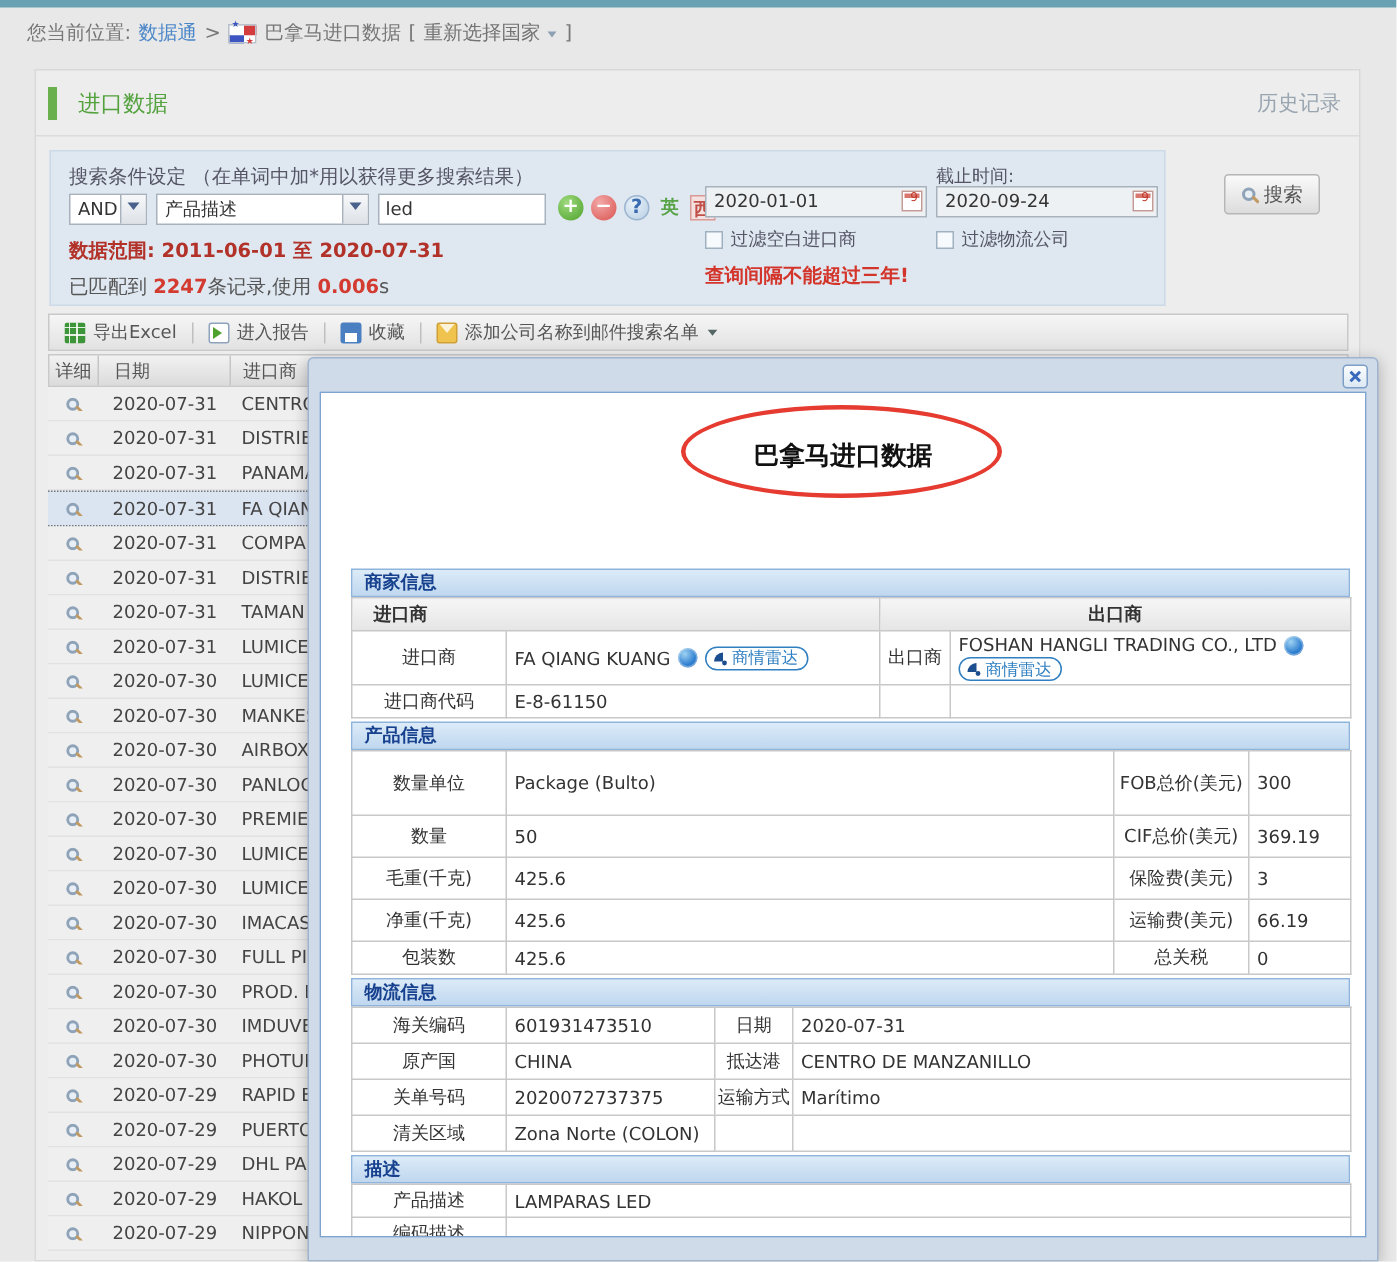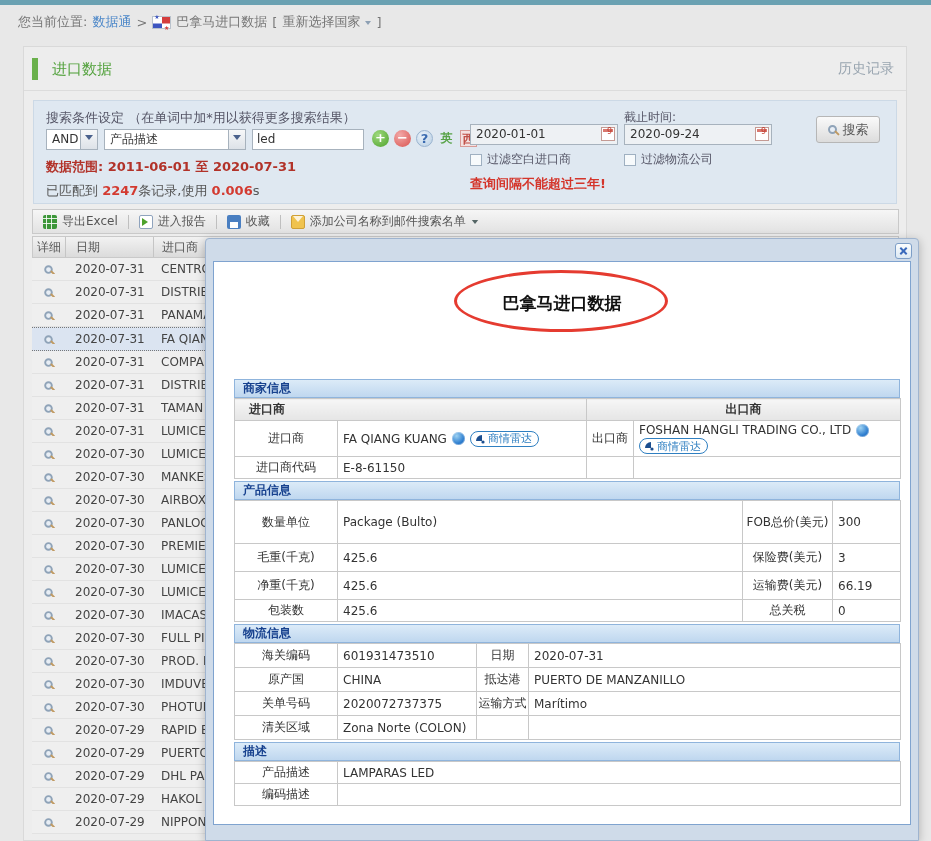--- a/index.html
+++ b/index.html
@@ -25,21 +25,21 @@
 
   
   .panel { position:absolute; left:23px; top:46px; width:884px; height:795px;
     background:#ededed; border:1px solid #d9d9d9; }
   .panel-header { position:relative; height:44px; border-bottom:1px solid #dcdcdc; }
   .green-bar { position:absolute; left:8px; top:11px; width:6px; height:22px; background:#6ab04c; }
   .panel-title { position:absolute; left:28px; top:13px; font-size:15px; color:#54a23e; }
   .history-link { position:absolute; right:12px; top:13px; font-size:14px; color:#99a5b0; cursor:pointer; }
 
   
-  .filter { position:absolute; left:9px; top:53px; width:864px; height:104px;
+  .filter { position:absolute; left:9px; top:53px; width:744px; height:104px;
     background:#dfe8f1; border:1px solid #ccd9e6; }
   .f-hint { position:absolute; left:12px; top:8px; font-size:13px; color:#556; }
   .sel-box { position:absolute; top:28px; height:21px; background:#fff; border:1px solid #a7b2bd;
     font-size:12px; color:#333; line-height:19px; padding-left:5px; cursor:pointer; }
   .sel-zone { position:absolute; right:0; top:0; bottom:0; width:17px;
     background:linear-gradient(#f7f8f9,#dde2e8); border-left:1px solid #a7b2bd;
     display:flex; align-items:center; justify-content:center; }
   .tri-down { width:0; height:0; border:4px solid transparent; border-top:5px solid #4a618c; margin-top:5px; }
   .txt { position:absolute; background:#fff; border:1px solid #a7b2bd; font-size:12px;
     padding:0 4px; height:21px; line-height:19px; color:#333; }
@@ -511,20 +511,26 @@
             <col style="width:68px">
           </colgroup>
         <tbody>
             <tr style="height: 43px;">
               <td class="lab">数量单位</td>
               <td>Package (Bulto)</td>
               <td class="lab lab2">FOB总价(美元)</td>
               <td>300</td>
             </tr>
             <tr style="height: 28px;">
+              <td class="lab">数量</td>
+              <td>50</td>
+              <td class="lab lab2">CIF总价(美元)</td>
+              <td>369.19</td>
+            </tr>
+            <tr style="height: 28px;">
               <td class="lab">毛重(千克)</td>
               <td>425.6</td>
               <td class="lab lab2">保险费(美元)</td>
               <td>3</td>
             </tr>
             <tr style="height: 28px;">
               <td class="lab">净重(千克)</td>
               <td>425.6</td>
               <td class="lab lab2">运输费(美元)</td>
               <td>66.19</td>
@@ -550,21 +556,21 @@
             <tr style="height: 24px;">
               <td class="lab">海关编码</td>
               <td>601931473510</td>
               <td class="lab lab2 nw">日期</td>
               <td>2020-07-31</td>
             </tr>
             <tr style="height: 24px;">
               <td class="lab">原产国</td>
               <td>CHINA</td>
               <td class="lab lab2 nw">抵达港</td>
-              <td>PUERTO DE MANZANILLO</td>
+              <td>CENTRO DE MANZANILLO</td>
             </tr>
             <tr style="height: 24px;">
               <td class="lab">关单号码</td>
               <td>2020072737375</td>
               <td class="lab lab2 nw">运输方式</td>
               <td>Marítimo</td>
             </tr>
             <tr style="height: 24px;">
               <td class="lab">清关区域</td>
               <td>Zona Norte (COLON)</td>

